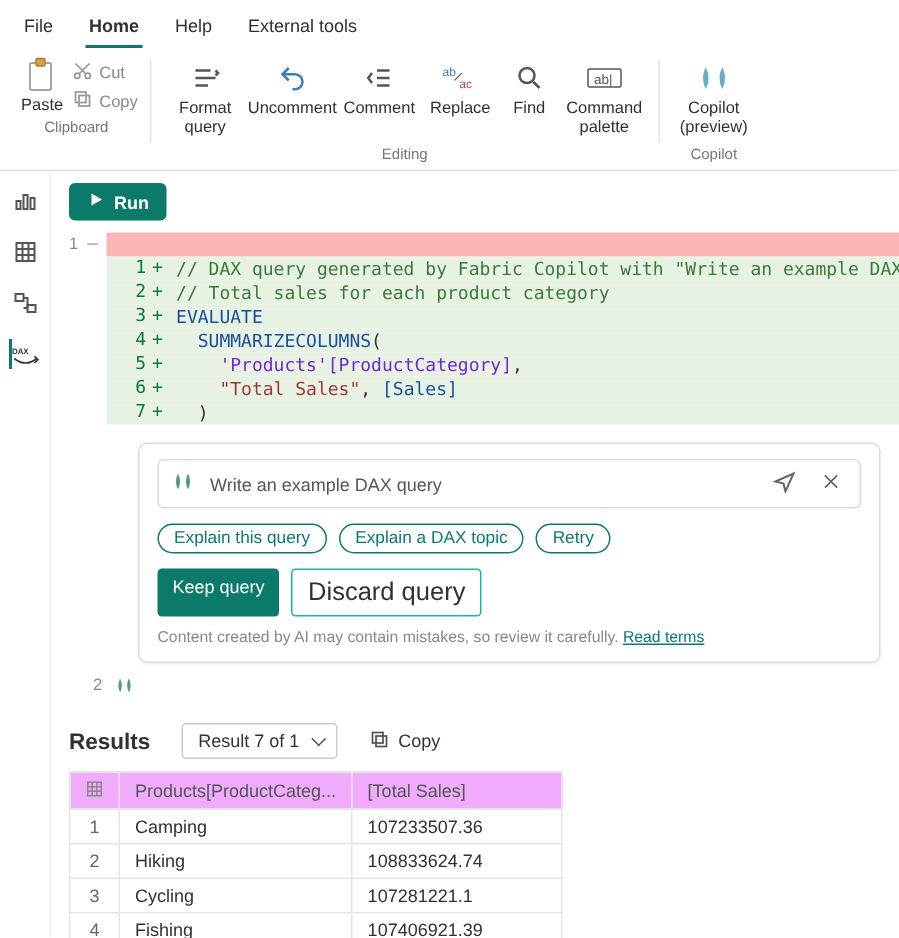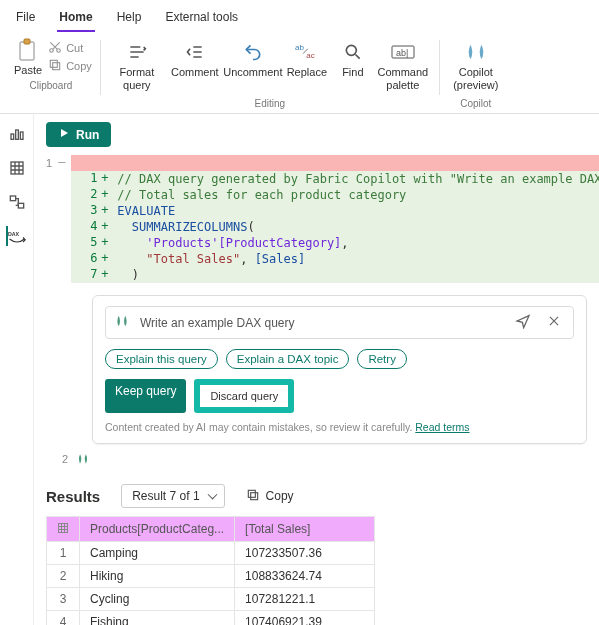--- a/index.html
+++ b/index.html
@@ -9,21 +9,21 @@
     font-size: 12px;
     color: #323130;
     background: #fff;
     width: 599px;
     height: 625px;
     overflow: hidden;
   }
   
   .menu-bar { display: flex; gap: 20px; padding: 6px 14px 0 14px; }
   .menu-item { padding: 4px 2px 6px 2px; cursor: pointer; }
-  .menu-item.active { border-bottom: 2px solid #6d28d9; font-weight: 600; }
+  .menu-item.active { border-bottom: 2px solid #0f766e; font-weight: 600; }
   .ribbon { display: flex; align-items: stretch; padding: 4px 6px 0 6px; border-bottom: 1px solid #e1e1e1; }
   .ribbon-group { display: flex; flex-direction: column; align-items: center; padding: 0 4px; }
   .ribbon-group-buttons { display: flex; align-items: flex-start; gap: 2px; }
   .big-btn { display: flex; flex-direction: column; align-items: center; width: 56px; padding: 4px 2px; cursor: pointer; font-size: 11px; line-height: 1.2; text-align:center; }
   .big-btn .ic { width: 24px; height: 24px; display:flex; align-items:center; justify-content:center; margin-bottom:2px; }
   .ribbon-sep { width: 1px; background: #e1e1e1; margin: 4px 4px 18px 4px; }
   .group-label { font-size: 10px; color: #777; padding: 2px 0 4px 0; text-align:center; }
   .clip-btns { display:flex; flex-direction:column; gap:2px; padding-top:4px; }
   .clip-btn { display:flex; align-items:center; gap:4px; color:#888; font-size:11px; cursor:pointer; }
   .paste-btn { display:flex; flex-direction:column; align-items:center; padding:2px 4px; cursor:pointer; font-size:11px; }
@@ -55,21 +55,21 @@
   .tok-meas { color:#1a4fa0; }
   
   .copilot-panel { margin: 12px 0 8px 46px; border:1px solid #dcdcdc; border-radius:6px; padding:10px 12px; box-shadow:0 1px 2px rgba(0,0,0,0.06); }
   .cp-input-row { display:flex; align-items:center; gap:8px; border:1px solid #dcdcdc; border-radius:4px; padding:6px 8px; }
   .cp-input { flex:1; border:none; outline:none; font-size:12px; color:#555; }
   .cp-send, .cp-close { color:#666; cursor:pointer; padding:0 4px; }
   .chip-row { display:flex; gap:8px; margin-top:10px; }
   .chip { border:1px solid #0b7a6b; color:#0b7a6b; border-radius:12px; padding:3px 10px; font-size:11.5px; cursor:pointer; }
   .action-row { display:flex; gap:8px; margin-top:10px; }
   .btn-primary { background:#0b7a6b; color:#fff; border-radius:3px; padding:5px 10px; font-size:12px; cursor:pointer; }
-  .btn-secondary { background:#fff; border:6px solid #14b8a6; border-radius:3px; padding:5px 10px; font-size:11px; cursor:pointer; }
+  .btn-secondary { background:#fff; border:1px solid #14b8a6; border-radius:3px; padding:5px 10px; font-size:17px; cursor:pointer; }
   .disclaimer { font-size:10.5px; color:#888; margin-top:8px; }
   .disclaimer a { color:#0b7a6b; text-decoration:underline; cursor:pointer; }
   .sig-row { display:flex; align-items:center; gap:8px; margin: 6px 0 0 16px; color:#888; font-size:11px; }
   .copilot-dot { width:14px; height:14px; }
   
   .results-bar { display:flex; align-items:center; gap:21px; margin-top:18px; }
   .results-title { font-size:15px; font-weight:600; }
   .dropdown { border:1px solid #ccc; border-radius:3px; padding:4px 24px 4px 10px; position:relative; cursor:pointer; font-size:12px; }
   .dropdown::after { content:""; position:absolute; right:8px; top:50%; width:6px; height:6px; border-right:1px solid #555; border-bottom:1px solid #555; transform: translateY(-70%) rotate(45deg); }
   .copy-btn { display:flex; align-items:center; gap:6px; cursor:pointer; color:#333; }
@@ -133,35 +133,35 @@
             <svg width="20" height="20" viewBox="0 0 24 24" fill="none" stroke="#555" stroke-width="2">
               <path d="M4 6h12M4 12h16M4 18h10"></path>
               <path d="M20 6l2 2-2 2"></path>
             </svg>
           </span>
         <span style="white-space:pre-line">Format
 query</span>
       </div>
       <div class="big-btn">
         <span class="ic">
+            <svg width="20" height="20" viewBox="0 0 24 24" fill="none" stroke="#3a7fb5" stroke-width="2">
+              <path d="M9 14l-5-5 5-5"></path>
+              <path d="M4 9h10a6 6 0 0 1 0 12h-2"></path>
+            </svg>
+          </span>
+        <span>Uncomment</span>
+      </div>
+      <div class="big-btn">
+        <span class="ic">
             <svg width="20" height="20" viewBox="0 0 24 24" fill="none" stroke="#555" stroke-width="2">
               <path d="M10 6h10M10 12h10M10 18h10"></path>
               <path d="M6 8l-3 4 3 4"></path>
             </svg>
           </span>
         <span>Comment</span>
-      </div>
-      <div class="big-btn">
-        <span class="ic">
-            <svg width="20" height="20" viewBox="0 0 24 24" fill="none" stroke="#3a7fb5" stroke-width="2">
-              <path d="M9 14l-5-5 5-5"></path>
-              <path d="M4 9h10a6 6 0 0 1 0 12h-2"></path>
-            </svg>
-          </span>
-        <span>Uncomment</span>
       </div>
       <div class="big-btn" style="width:48px">
         <span class="ic">
             <svg width="24" height="20" viewBox="0 0 30 24">
               <text x="0" y="10" font-size="10" fill="#3a7fb5">ab</text>
               <text x="14" y="20" font-size="10" fill="#b04a4a">ac</text>
               <path d="M10 14 L 16 8" stroke="#555" stroke-width="1" fill="none"></path>
             </svg>
           </span>
         <span>Replace</span>

